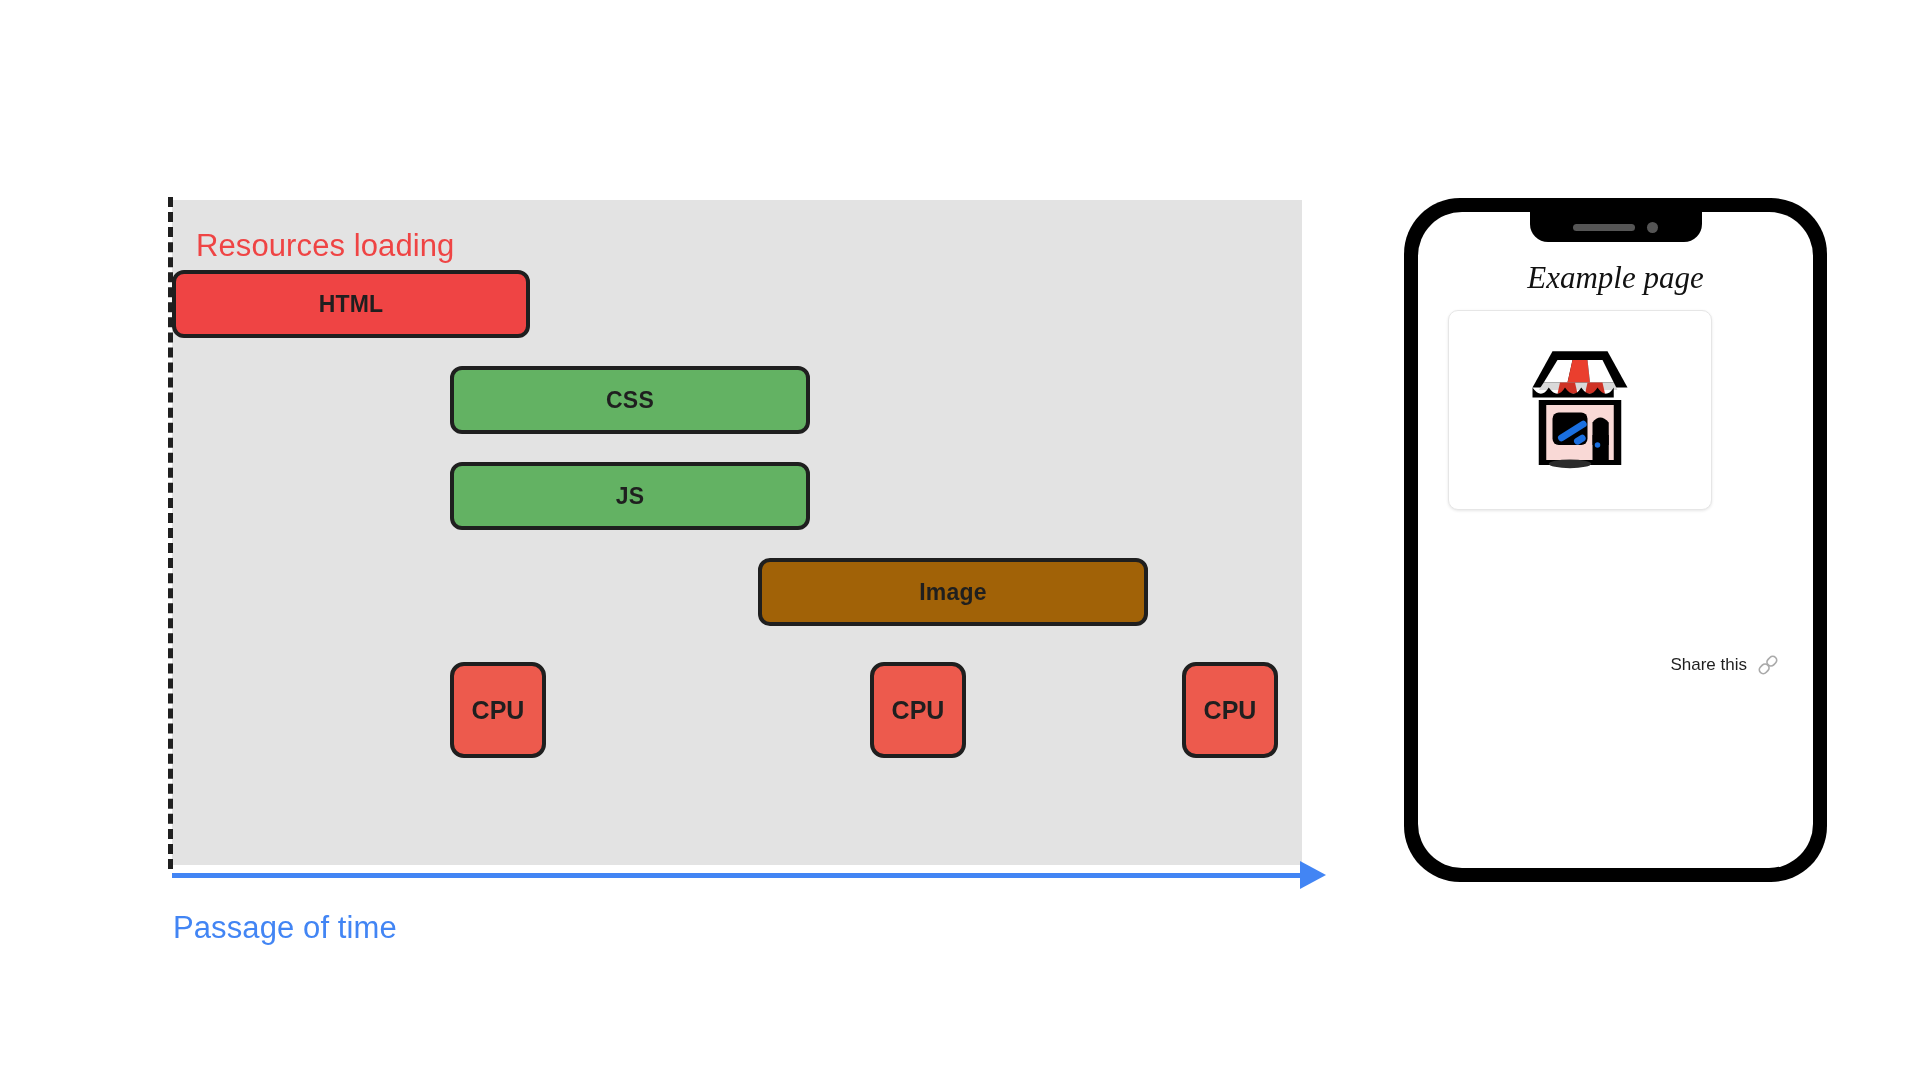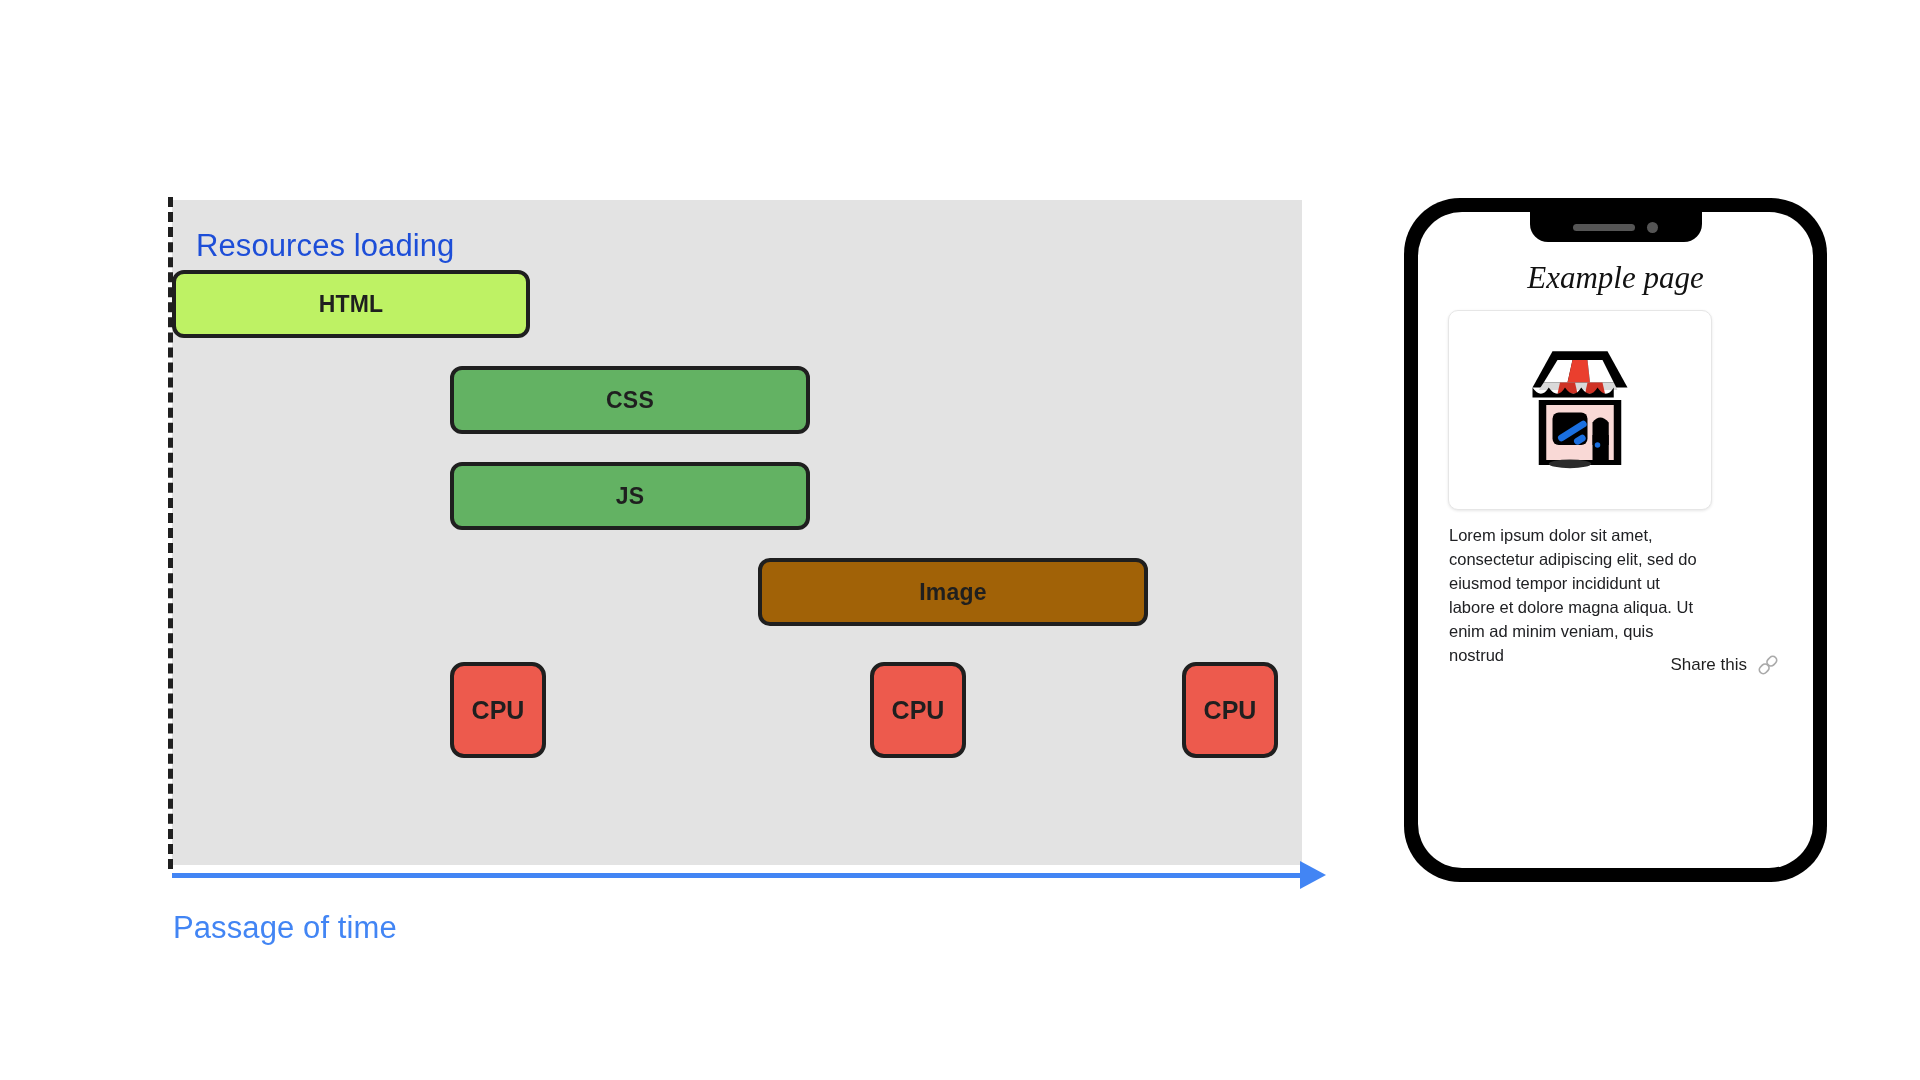--- a/index.html
+++ b/index.html
@@ -17,21 +17,21 @@
     position: absolute; left: 0; top: 0; width: 1130px; height: 665px;
     background: #e3e3e3;
   }
   #dashed-line {
     position: absolute; left: 168px; top: 197px;
     width: 0; height: 672px;
     border-left: 5px dashed #1f1f1f;
   }
   #panel-title {
     position: absolute; left: 196px; top: 228px;
-    font-size: 31px; color: #1d4ed8; font-weight: 400;
+    font-size: 31px; color: #ef4444; font-weight: 400;
     letter-spacing: .1px; white-space: nowrap;
   }
 
   .bar {
     position: absolute;
     background: #63b263;
     border: 4px solid #1f1f1f;
     border-radius: 12px;
     display: flex; align-items: center; justify-content: center;
     color: #1f1f1f; font-weight: bold; font-size: 23px;
@@ -116,21 +116,21 @@
 
   <div id="diagram">
     <div id="panel-bg" style="background: rgb(227, 227, 227);"></div>
   </div>
 
   <div id="dashed-line"></div>
 
   <div id="panel-title">Resources loading</div>
 
   <div id="bars-layer">
-      <div class="bar" style="left: 172px; top: 270px; width: 358px; height: 68px; background: #bef264; border-color: rgb(31, 31, 31);">HTML</div>
+      <div class="bar" style="left: 172px; top: 270px; width: 358px; height: 68px; background: #ef4444; border-color: rgb(31, 31, 31);">HTML</div>
       <div class="bar" style="left: 450px; top: 366px; width: 360px; height: 68px; background: rgb(99, 178, 99); border-color: rgb(31, 31, 31); text-align: right;">CSS</div>
       <div class="bar" style="left: 450px; top: 462px; width: 360px; height: 68px; background: rgb(99, 178, 99); border-color: rgb(31, 31, 31);">JS</div>
       <div class="bar" style="left: 758px; top: 558px; width: 390px; height: 68px; background: #a16207; border-color: rgb(31, 31, 31);">Image</div>
       <div class="cpu" style="left: 450px; top: 662px; width: 96px; height: 96px; background: rgb(237, 90, 77); border-color: rgb(31, 31, 31);">CPU</div>
       <div class="cpu" style="left: 870px; top: 662px; width: 96px; height: 96px; background: rgb(237, 90, 77); border-color: rgb(31, 31, 31);">CPU</div>
       <div class="cpu" style="left: 1182px; top: 662px; width: 96px; height: 96px; background: rgb(237, 90, 77); border-color: rgb(31, 31, 31);">CPU</div>
     </div>
 
   <div id="arrow-line" style="background: rgb(66, 133, 244);"></div>
   <div id="arrow-head" style="border-left-color: rgb(66, 133, 244);"></div>
@@ -168,21 +168,20 @@
           <rect x="70" y="80" width="13" height="22" fill="#000"></rect>
           <circle cx="74" cy="88" r="2.2" fill="#1a6fe0"></circle>
 
           <rect x="41" y="74" width="26" height="5.5" rx="2.7" fill="#1a6fe0" transform="rotate(-32 54 77)"></rect>
           <rect x="55" y="81" width="10" height="5.5" rx="2.7" fill="#1a6fe0" transform="rotate(-32 60 84)"></rect>
 
           <ellipse cx="52" cy="103" rx="17" ry="3.5" fill="#2b2b2b"></ellipse>
         </svg>
       </div>
 
-      <div id="body-text">Lorem ipsum dolor sit amet, consectetur adipiscing elit, sed do eiusmod tempor incididunt ut labore et dolore magna aliqua. Ut enim ad minim veniam, quis nostrud</div>
 
       <div id="share-row">
         <span>Share this</span>
         <svg id="link-icon" viewBox="0 0 24 24" fill="none" stroke="#aaa" stroke-width="1.6" transform="rotate(-45)">
           <rect x="2.2" y="8.4" width="9.6" height="7.2" rx="3.6"></rect>
           <rect x="12.2" y="8.4" width="9.6" height="7.2" rx="3.6"></rect>
         </svg>
       </div>
     </div>
   </div>

